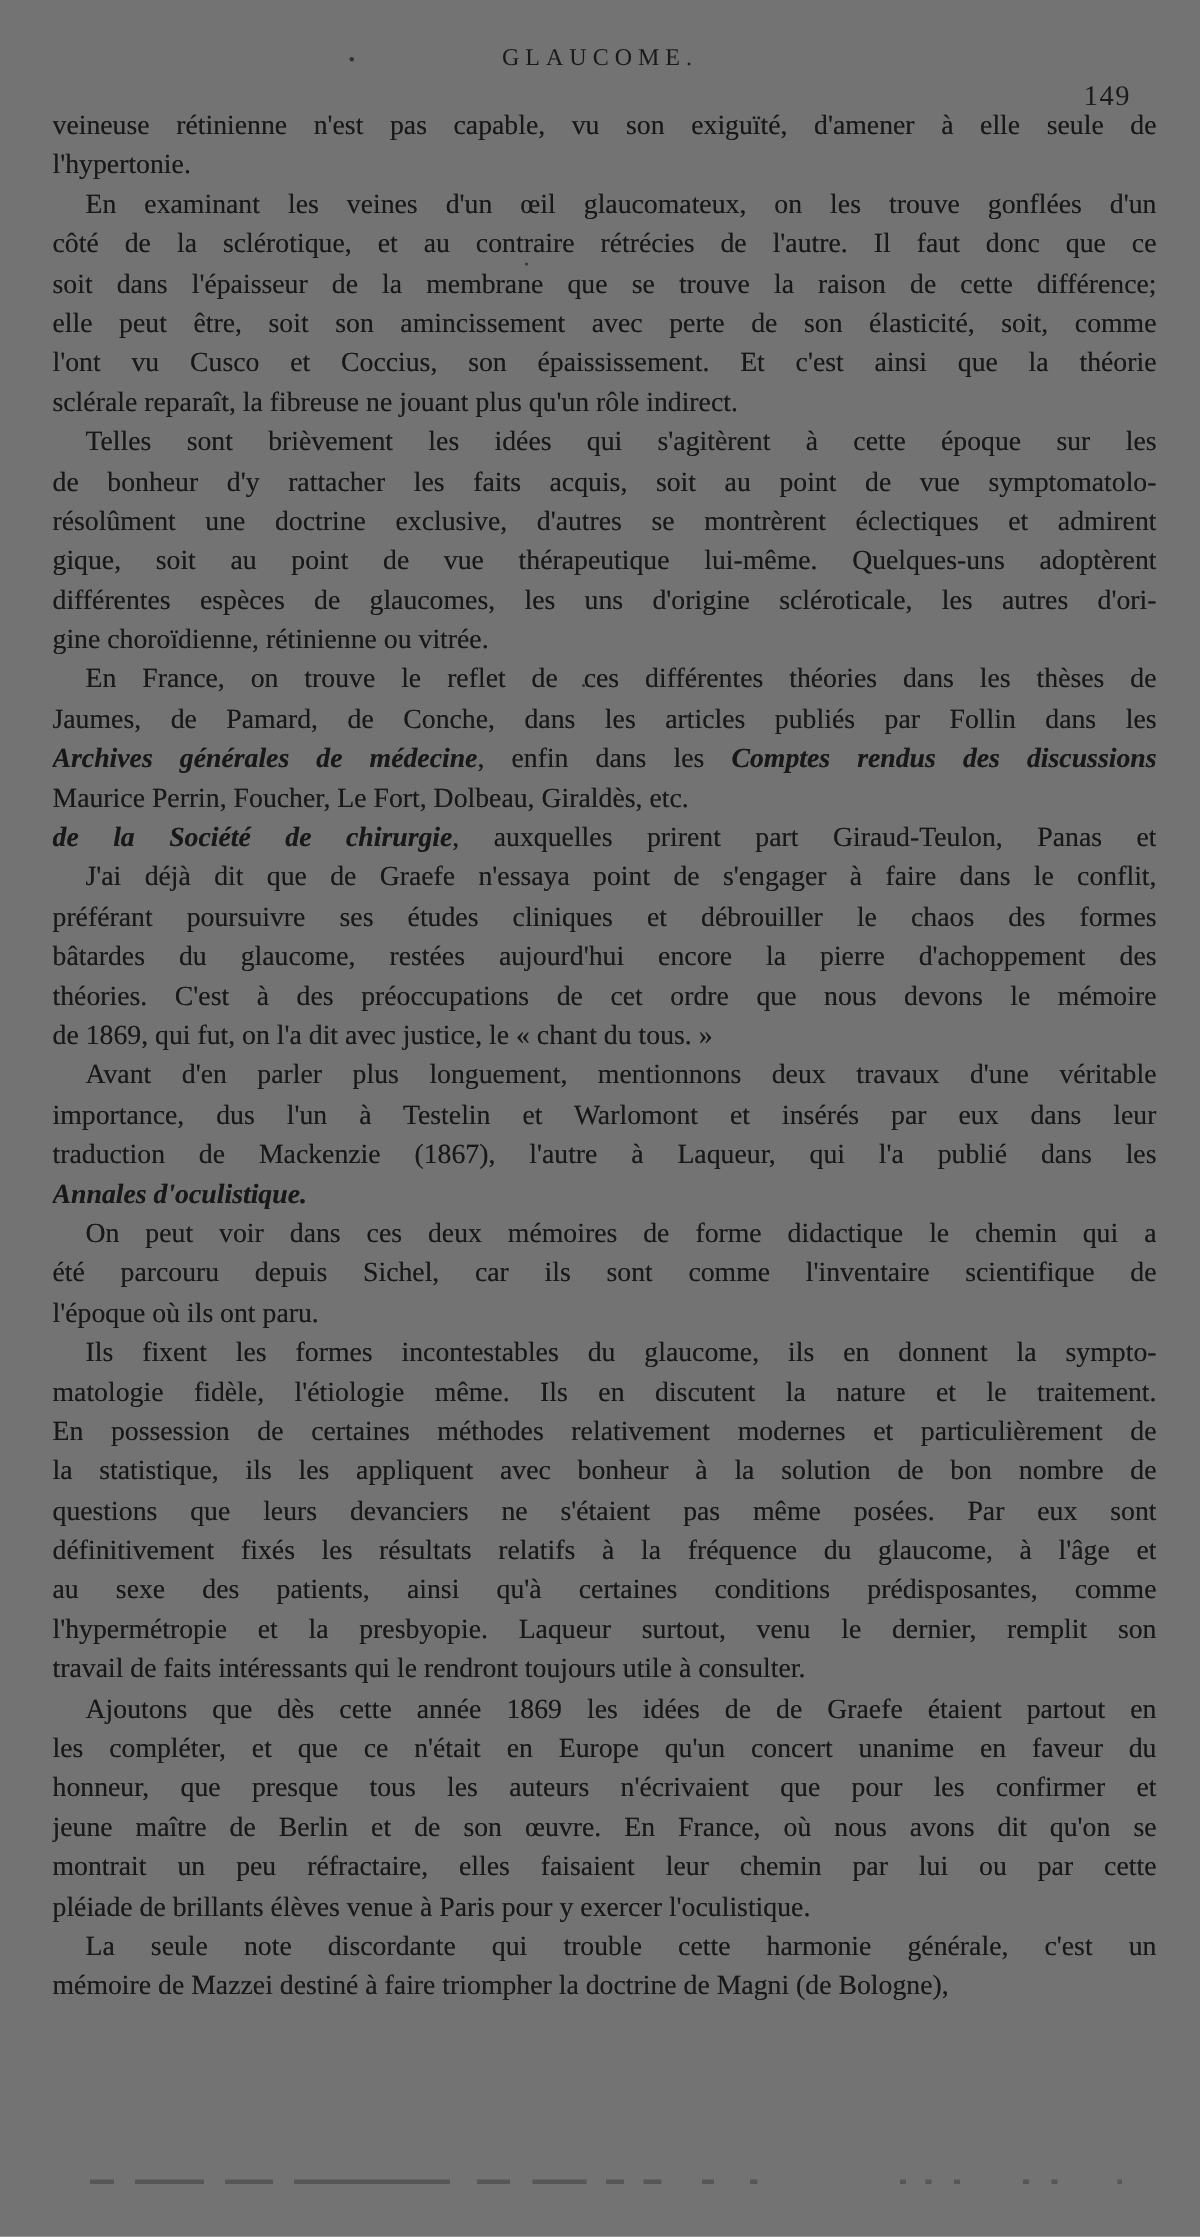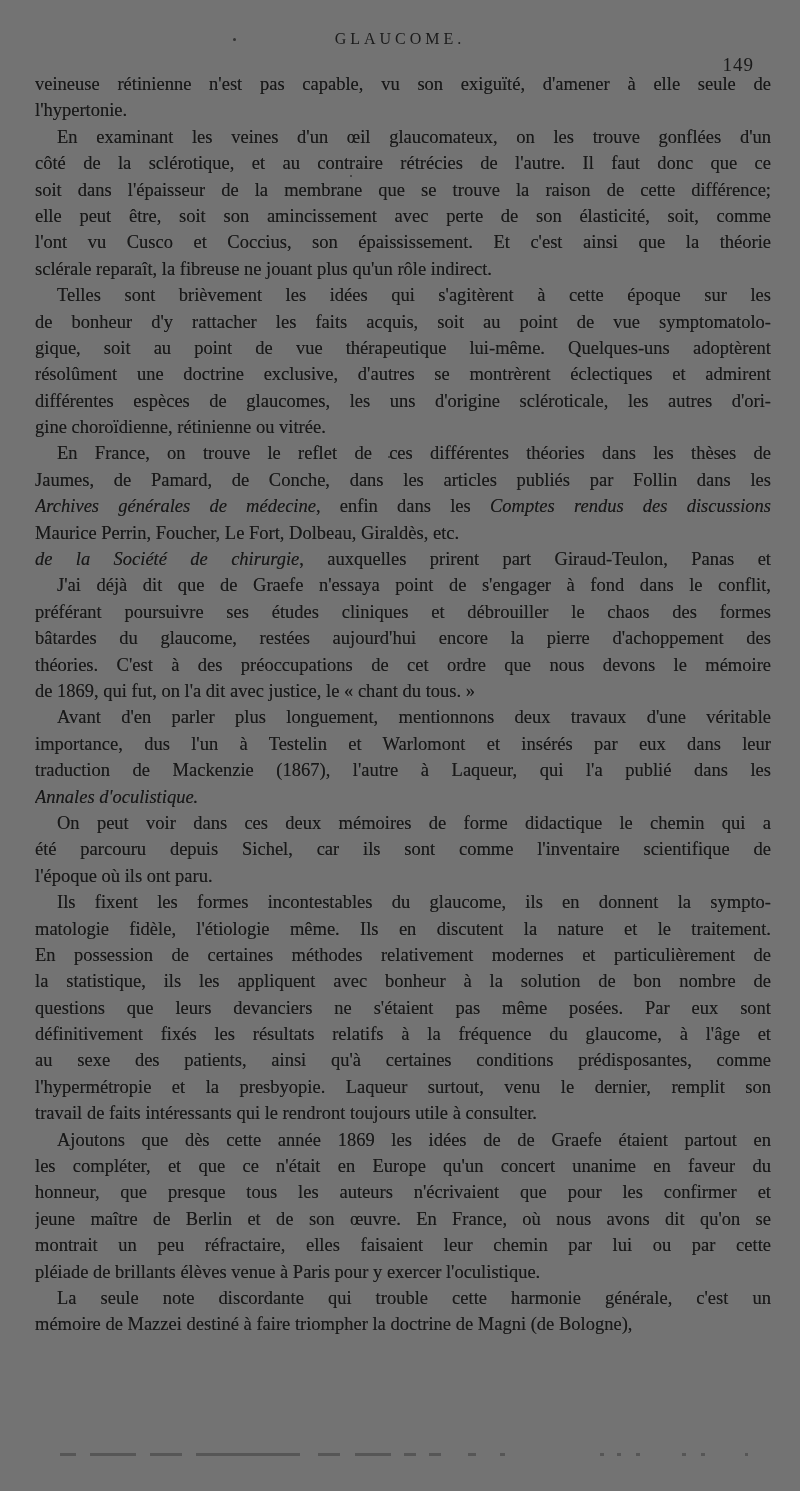--- a/index.html
+++ b/index.html
@@ -46,21 +46,21 @@
     font-size: 18.5px;
     text-align: justify;
     text-align-last: justify;
     overflow: hidden;
     white-space: normal;
     color: #181818;
     text-shadow: 0 0 0.4px rgba(20,20,20,0.55);
   }
   .line.last { text-align-last: left; }
   .line.indent { text-indent: 22px; }
-  .it { font-style: italic; }
+  .it { font-style: italic; font-weight: bold; }
   .speck {
     position: absolute;
     background: #333;
     border-radius: 50%;
   }
   .bleed-dash {
     position: absolute;
     top: 1453px;
     height: 3px;
     background: rgba(40,40,40,0.38);
@@ -80,30 +80,30 @@
       <div class="line"><span>veineuse rétinienne n'est pas capable, vu son exiguïté, d'amener à elle seule de</span></div>
       <div class="line last"><span>l'hypertonie.</span></div>
       <div class="line indent"><span>En examinant les veines d'un œil glaucomateux, on les trouve gonflées d'un</span></div>
       <div class="line"><span>côté de la sclérotique, et au contraire rétrécies de l'autre. Il faut donc que ce</span></div>
       <div class="line"><span>soit dans l'épaisseur de la membrane que se trouve la raison de cette différence;</span></div>
       <div class="line"><span>elle peut être, soit son amincissement avec perte de son élasticité, soit, comme</span></div>
       <div class="line"><span>l'ont vu Cusco et Coccius, son épaississement. Et c'est ainsi que la théorie</span></div>
       <div class="line last"><span>sclérale reparaît, la fibreuse ne jouant plus qu'un rôle indirect.</span></div>
       <div class="line indent"><span>Telles sont brièvement les idées qui s'agitèrent à cette époque sur les</span></div>
       <div class="line"><span>de bonheur d'y rattacher les faits acquis, soit au point de vue symptomatolo-</span></div>
+      <div class="line"><span>résolûment une doctrine exclusive, d'autres se montrèrent éclectiques et admirent</span></div>
       <div class="line"><span>gique, soit au point de vue thérapeutique lui-même. Quelques-uns adoptèrent</span></div>
-      <div class="line"><span>résolûment une doctrine exclusive, d'autres se montrèrent éclectiques et admirent</span></div>
       <div class="line"><span>différentes espèces de glaucomes, les uns d'origine scléroticale, les autres d'ori-</span></div>
       <div class="line last"><span>gine choroïdienne, rétinienne ou vitrée.</span></div>
       <div class="line indent"><span>En France, on trouve le reflet de ces différentes théories dans les thèses de</span></div>
       <div class="line"><span>Jaumes, de Pamard, de Conche, dans les articles publiés par Follin dans les</span></div>
       <div class="line"><span class="it">Archives générales de médecine</span><span>, enfin dans les </span><span class="it">Comptes rendus des discussions</span></div>
       <div class="line last"><span>Maurice Perrin, Foucher, Le Fort, Dolbeau, Giraldès, etc.</span></div>
       <div class="line"><span class="it">de la Société de chirurgie</span><span>, auxquelles prirent part Giraud-Teulon, Panas et</span></div>
-      <div class="line indent"><span>J'ai déjà dit que de Graefe n'essaya point de s'engager à fond dans le conflit,</span></div>
+      <div class="line indent"><span>J'ai déjà dit que de Graefe n'essaya point de s'engager à faire dans le conflit,</span></div>
       <div class="line"><span>préférant poursuivre ses études cliniques et débrouiller le chaos des formes</span></div>
       <div class="line"><span>bâtardes du glaucome, restées aujourd'hui encore la pierre d'achoppement des</span></div>
       <div class="line"><span>théories. C'est à des préoccupations de cet ordre que nous devons le mémoire</span></div>
       <div class="line last"><span>de 1869, qui fut, on l'a dit avec justice, le « chant du tous. »</span></div>
       <div class="line indent"><span>Avant d'en parler plus longuement, mentionnons deux travaux d'une véritable</span></div>
       <div class="line"><span>importance,  dus l'un à Testelin et Warlomont et insérés par eux dans leur</span></div>
       <div class="line"><span>traduction de Mackenzie (1867), l'autre à Laqueur, qui l'a publié dans les</span></div>
       <div class="line last"><span class="it">Annales d'oculistique.</span></div>
       <div class="line indent"><span>On peut voir dans ces deux mémoires de forme didactique le chemin qui a</span></div>
       <div class="line"><span>été parcouru depuis Sichel, car ils sont comme l'inventaire scientifique de</span></div>

